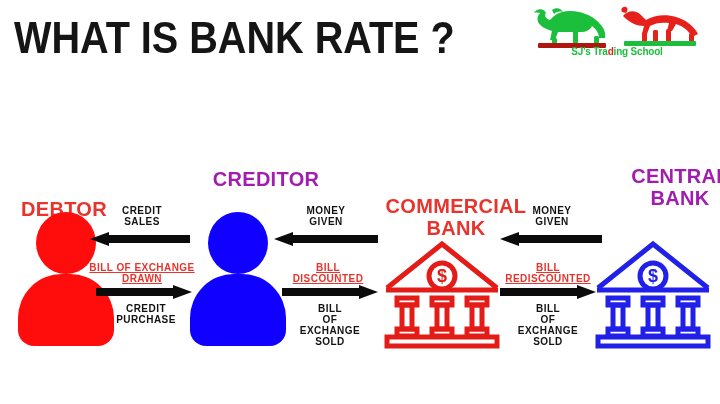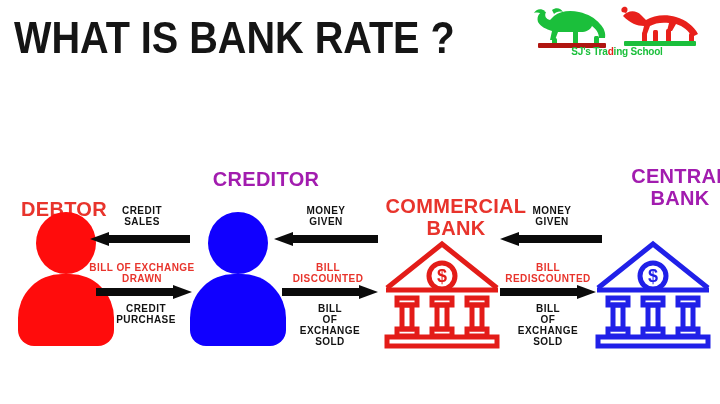--- a/index.html
+++ b/index.html
@@ -89,21 +89,21 @@
   .cap{
     position:absolute;
     text-align:center;
     font-weight:bold;
     font-size:10px;
     line-height:11px;
     letter-spacing:0.45px;
     white-space:pre-line;
   }
   .cap-black{color:#121212;}
-  .cap-red{color:#E8342C;}
+  .cap-red{color:#E8342C;text-decoration:underline;}
 </style>
 </head>
 <body>
 
 <div id="stage">
 
   <div class="title">WHAT IS BANK RATE ?</div>
 
   <div class="logo">
     <div class="logo-animals">

